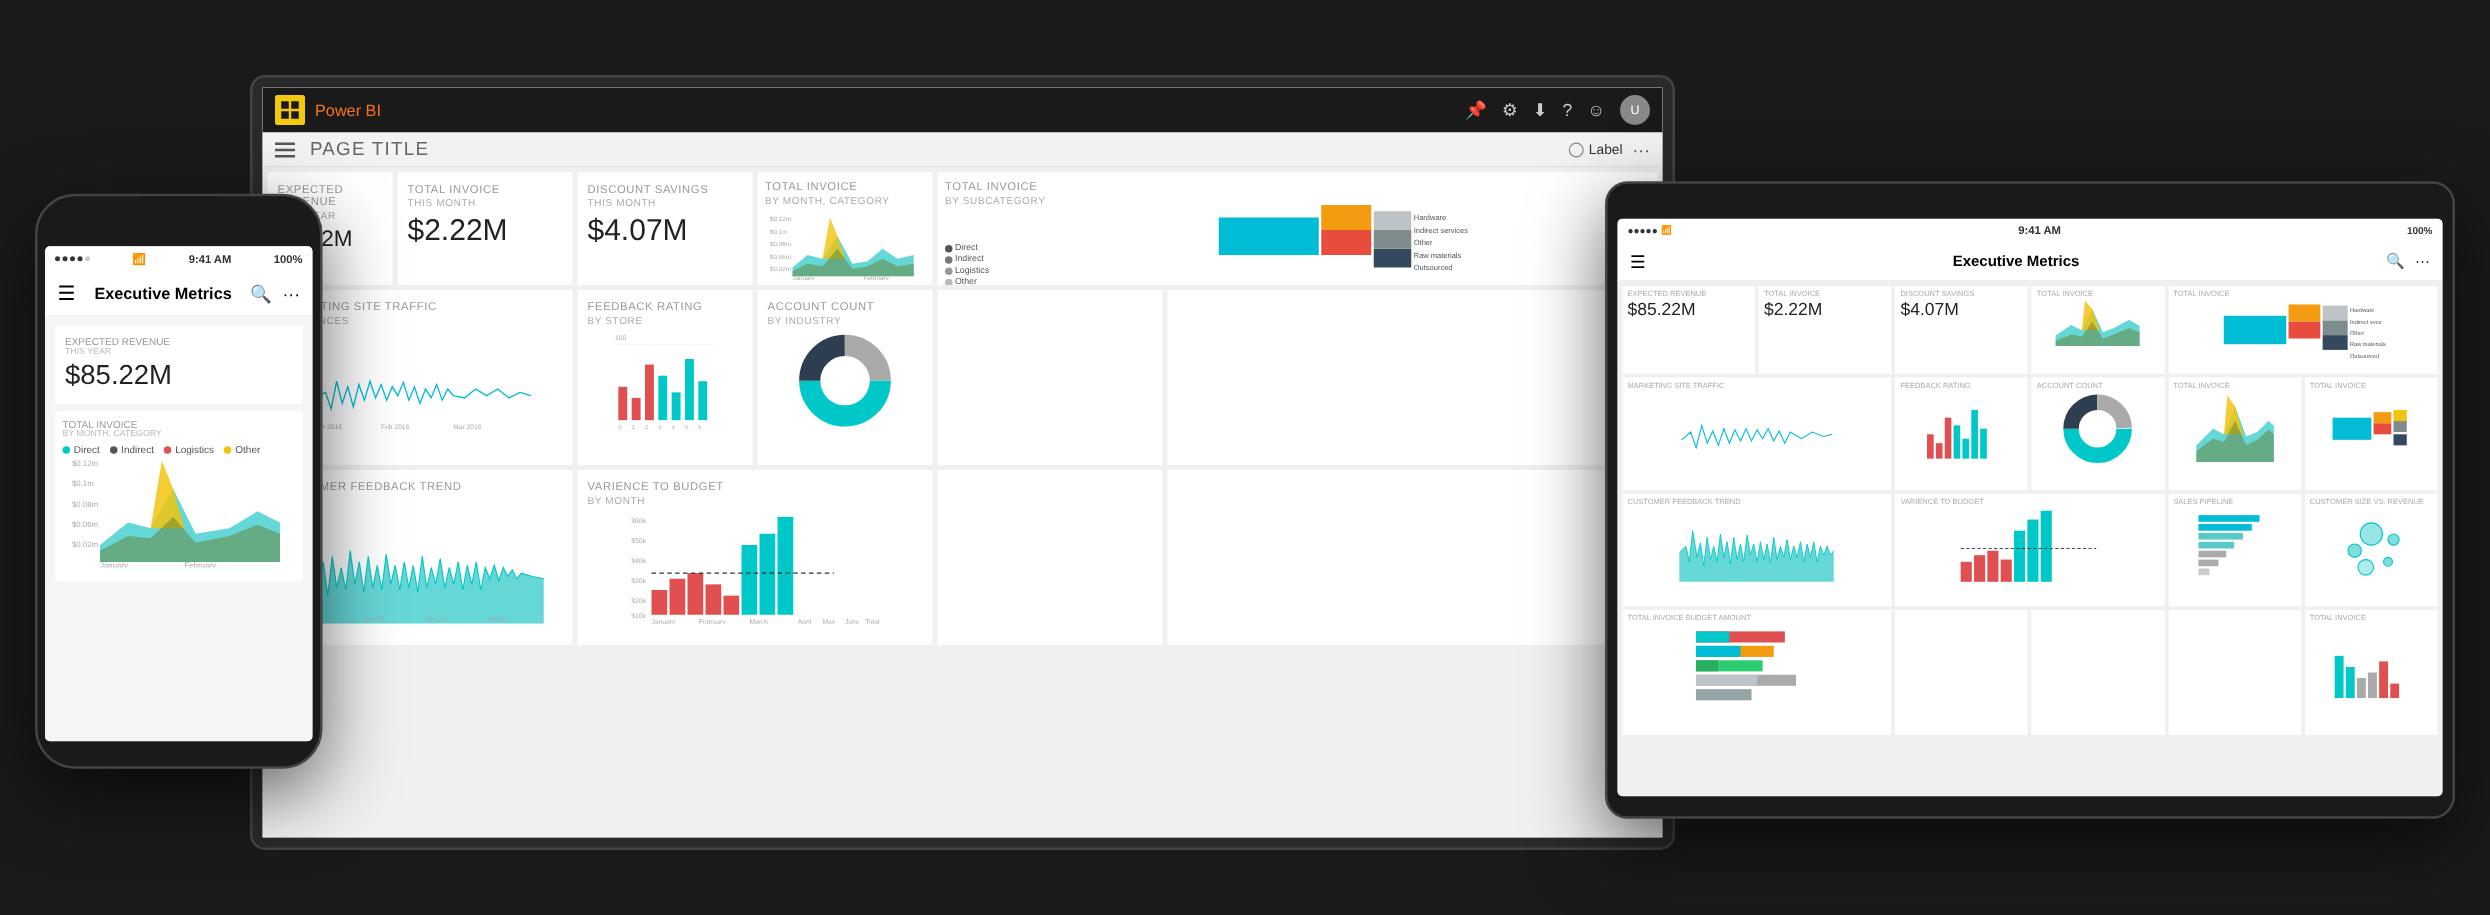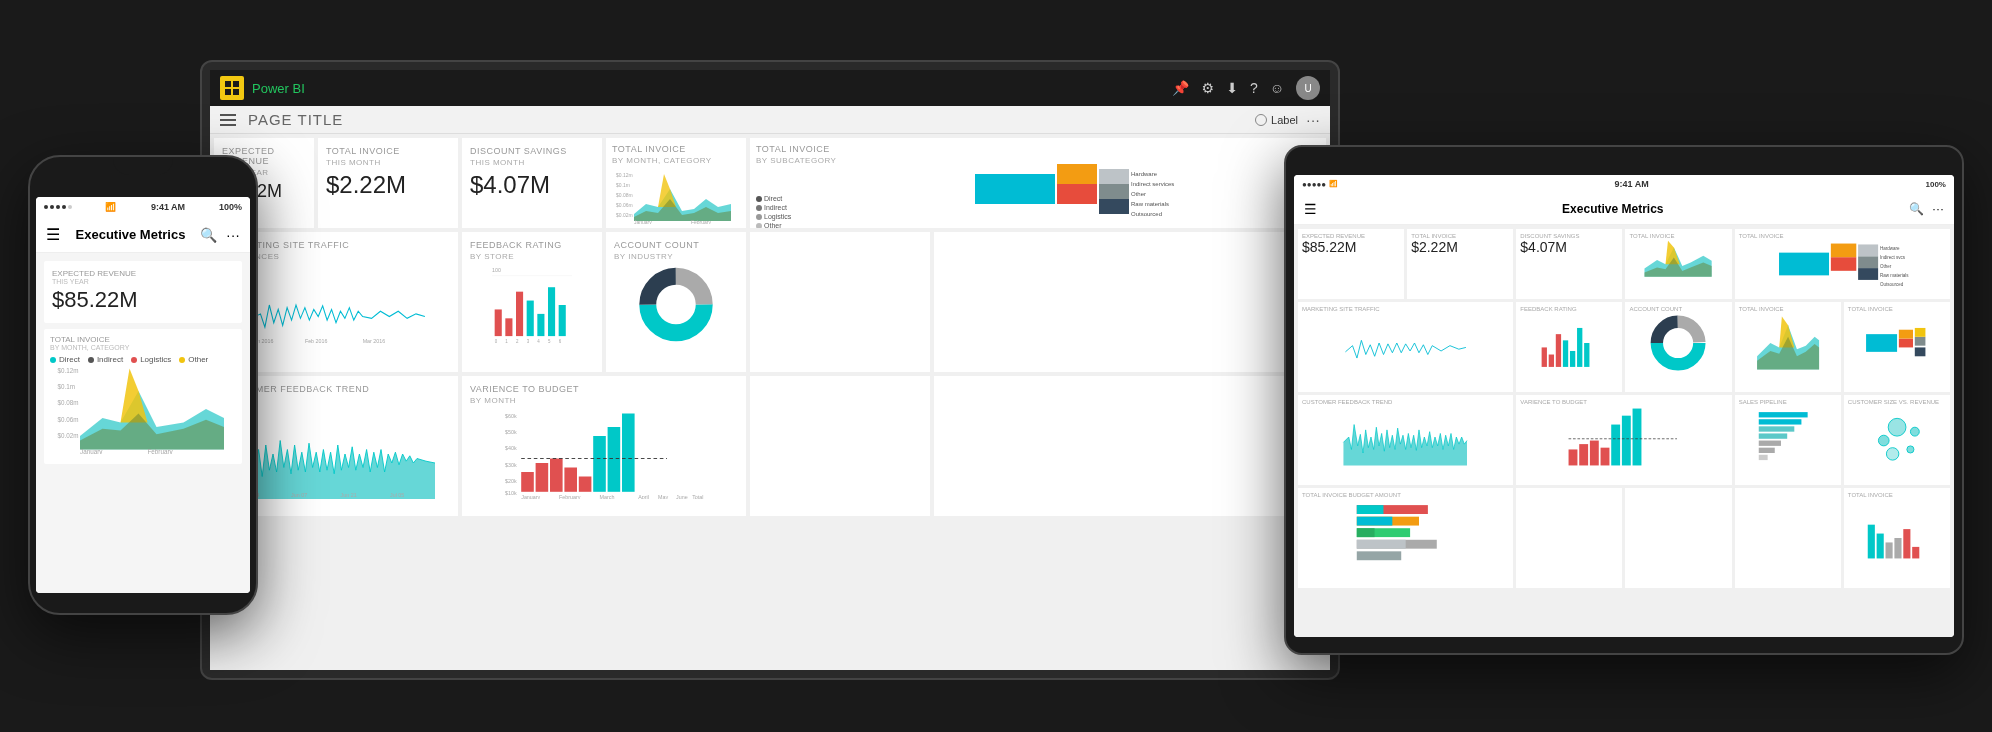--- a/index.html
+++ b/index.html
@@ -54,21 +54,21 @@
       grid-template-columns: 1fr 1fr;
       gap: 2px;
       width: 14px;
       height: 14px;
     }
     .pbi-logo-grid span {
       background: #1a1a1a;
       display: block;
     }
     .pbi-title {
-      color: #22c55e;
+      color: #f97316;
       font-size: 13px;
       font-weight: 400;
       flex: 1;
     }
     .pbi-icons {
       display: flex;
       align-items: center;
       gap: 12px;
     }
     .pbi-icon {

